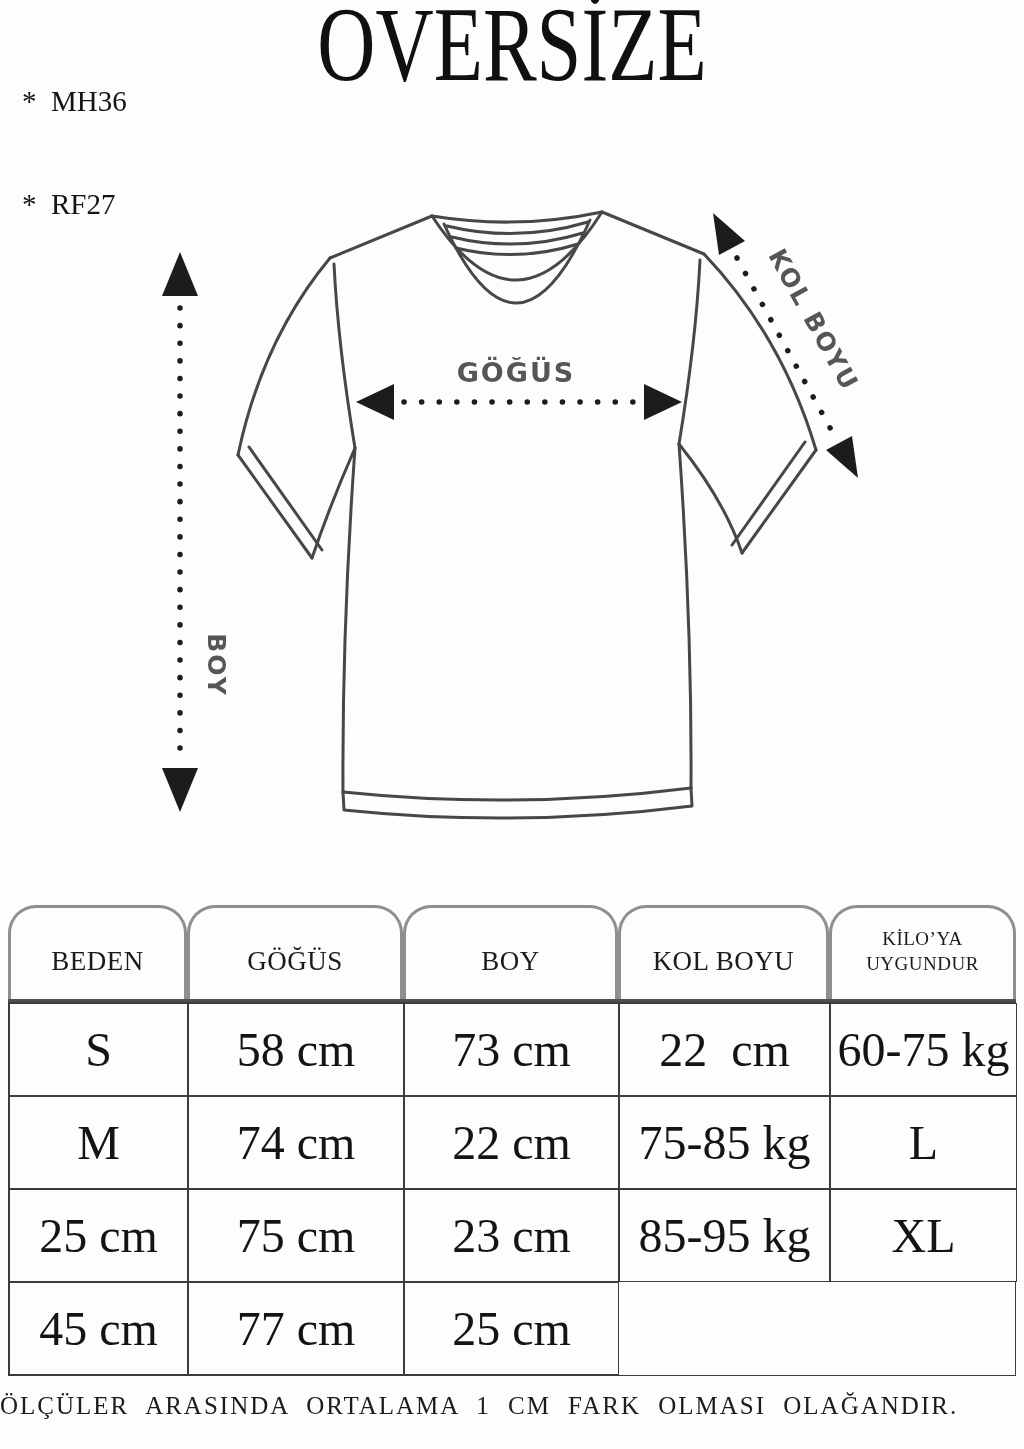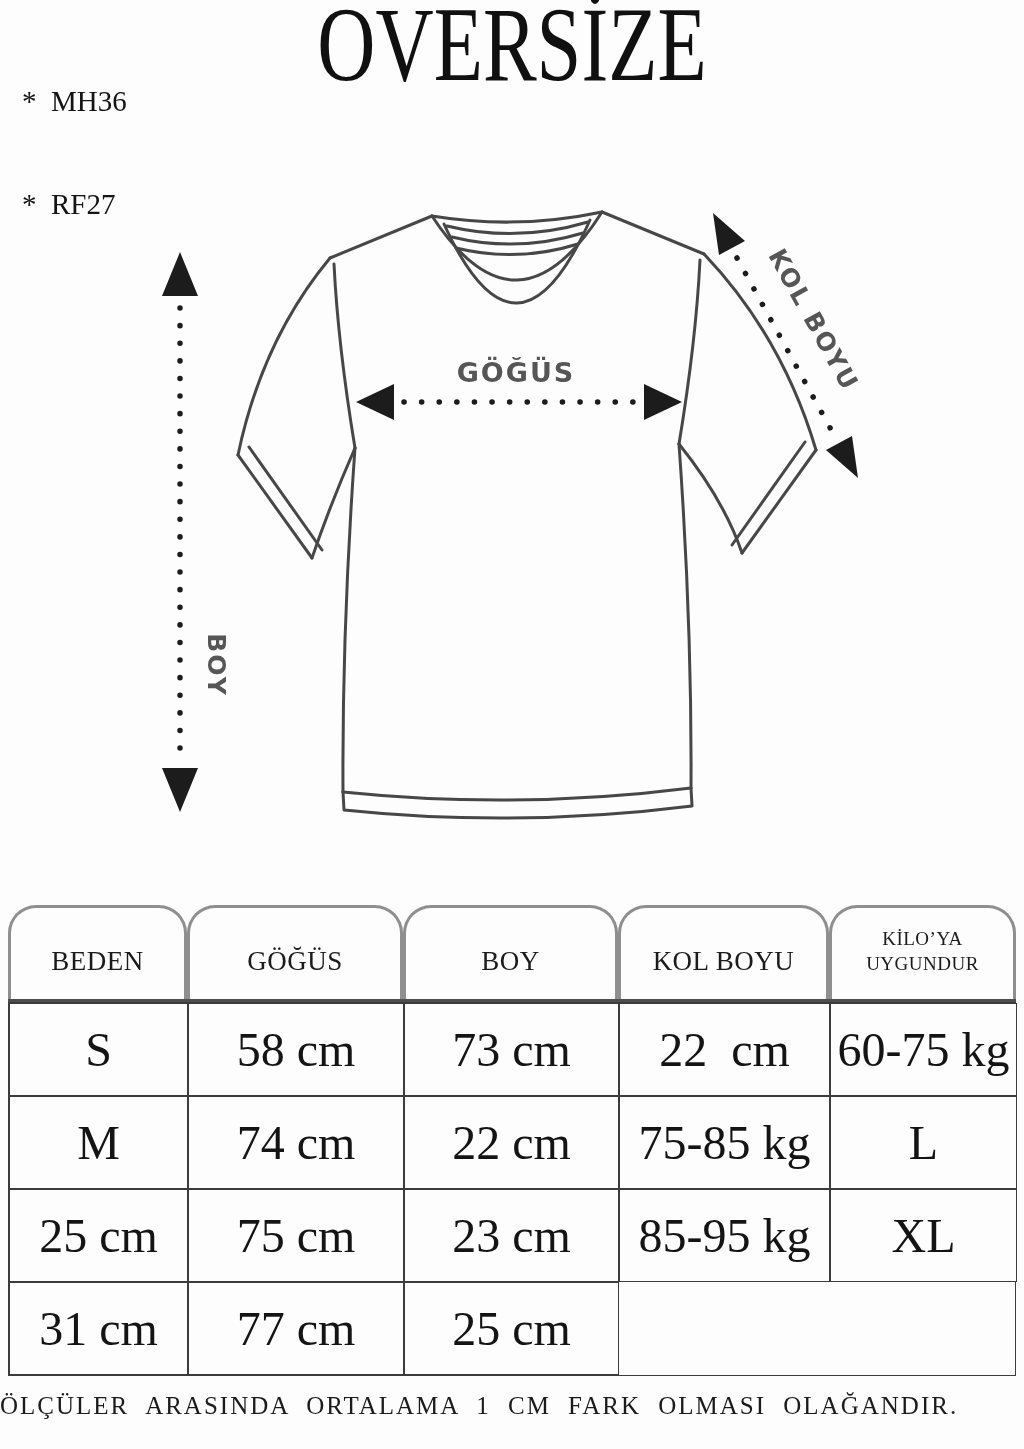--- a/index.html
+++ b/index.html
@@ -179,21 +179,21 @@
       <div class="td">22 cm</div>
       <div class="td">75-85 kg</div>
 
       <div class="td size-cell">L</div>
       <div class="td">25 cm</div>
       <div class="td">75 cm</div>
       <div class="td">23 cm</div>
       <div class="td">85-95 kg</div>
 
       <div class="td size-cell">XL</div>
-      <div class="td">31 cm</div>
+      <div class="td">45 cm</div>
       <div class="td">77 cm</div>
       <div class="td">25 cm</div>
     </div>
   </div>
 
   <div class="footer-note">ÖLÇÜLER ARASINDA ORTALAMA 1 CM FARK OLMASI OLAĞANDIR.</div>
 
 </div>
 
 </body></html>

